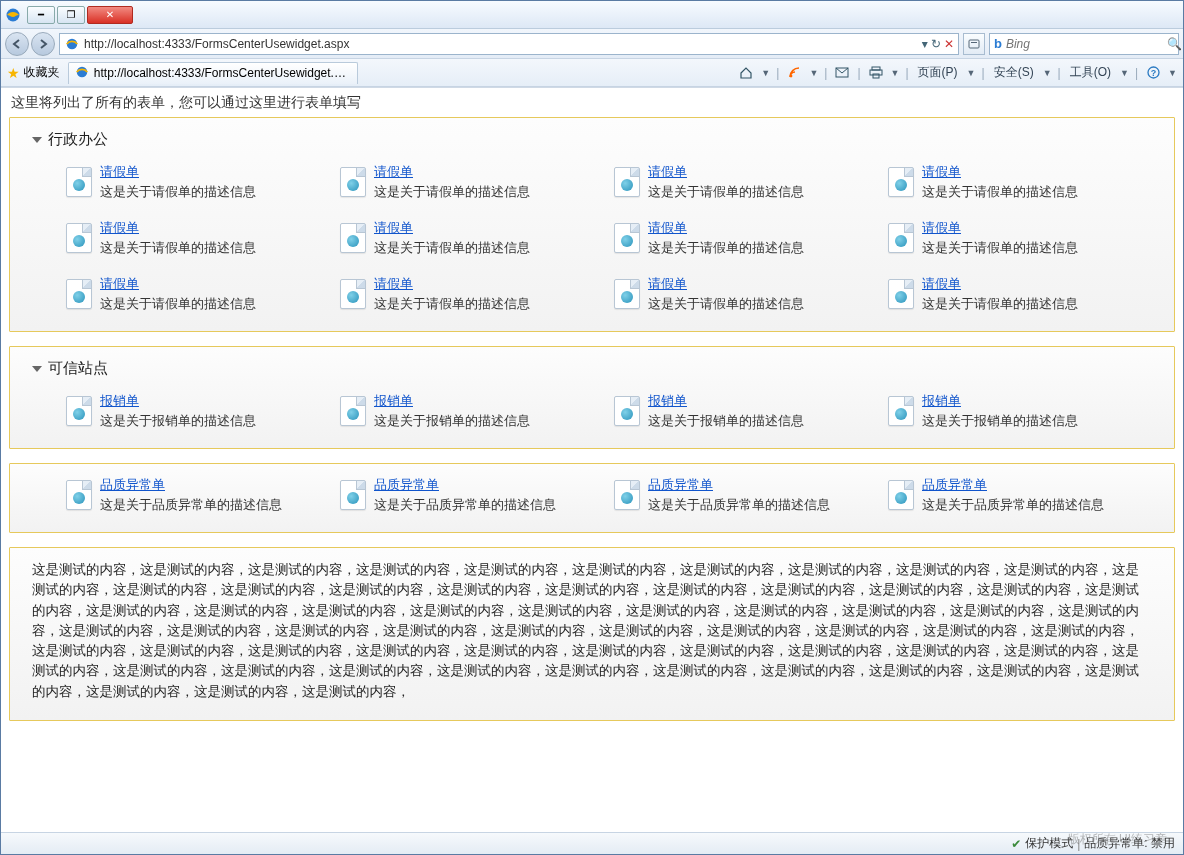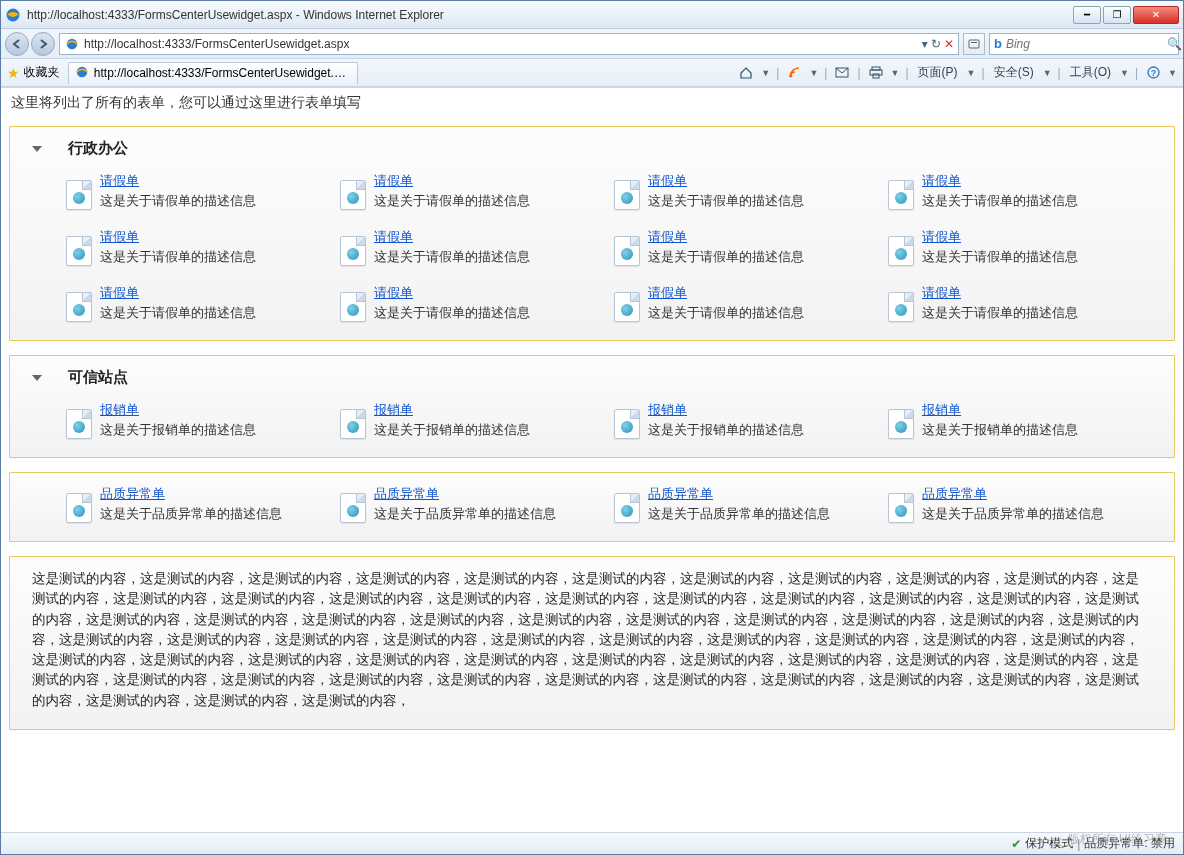--- a/index.html
+++ b/index.html
@@ -39,29 +39,29 @@
 .menu-text { cursor: pointer; padding: 0 3px; }
 .sep { color:#9ab; }
 
 
 .viewport { flex: 1; display: flex; background: #fff; border-top: 1px solid #cfd9e5; overflow: hidden; }
 .page { flex: 1; overflow-y: auto; padding: 6px 8px 8px 8px; }
 .page::-webkit-scrollbar { width: 17px; }
 .page::-webkit-scrollbar-track { background: #f0f0f0; border-left: 1px solid #d0d0d0; }
 .page::-webkit-scrollbar-thumb { background: linear-gradient(to right,#e0e6ee,#c7d3e1); border: 1px solid #a8b8ca; border-radius: 2px; }
 
-.intro { font-size: 14px; color: #333; margin-bottom: 14px; padding-left: 2px; }
+.intro { font-size: 14px; color: #333; margin-bottom: 5px; padding-left: 2px; }
 
 .panel { border: 1px solid #e6c95c; background: linear-gradient(#fdfdfd,#f2f2f2); margin-bottom: 14px; padding: 12px 22px 18px 22px; position: relative; border-radius: 1px; }
 .panel-head { display: flex; align-items: center; gap: 6px; margin-bottom: 14px; }
 .panel-toggle { width: 0; height: 0; border-left: 5px solid transparent; border-right: 5px solid transparent; border-top: 6px solid #666; cursor: pointer; }
-.panel-title { font-size: 15px; font-weight: bold; color: #222; margin-left: 20px; }
+.panel-title { font-size: 15px; font-weight: normal; color: #222; }
 
 .grid { display: grid; grid-template-columns: repeat(4, 1fr); gap: 18px 10px; padding-left: 34px; }
-.item { display: flex; align-items: flex-end; gap: 8px; }
+.item { display: flex; align-items: center; gap: 8px; }
 .doc-ico { width: 26px; height: 30px; background: #fff; border: 1px solid #b8c6d4; border-radius: 2px; position: relative; flex-shrink: 0; box-shadow: 0 1px 1px rgba(0,0,0,.08);}
 .doc-ico::before { content: ""; position: absolute; top: 0; right: 0; width: 8px; height: 8px; background: linear-gradient(135deg,#e6eef6 50%,#cddbe9 50%); border-left: 1px solid #b8c6d4; border-bottom: 1px solid #b8c6d4; }
 .doc-ico::after { content: ""; position: absolute; top: 11px; left: 6px; width: 12px; height: 12px; border-radius: 50%; background: radial-gradient(circle at 35% 35%, #7fd0e8, #2a93bb); }
 .item-text { display: flex; flex-direction: column; gap: 2px; }
 .item-text a { color: #1155cc; text-decoration: underline; font-size: 13px; cursor: pointer; }
 .item-text .desc { font-size: 13px; color: #333; }
 
 .async-body { font-size: 13.5px; color: #222; line-height: 1.5; }
 
 
@@ -78,21 +78,20 @@
 
 <div class="window">
 
   <div class="titlebar">
     <span class="ie-icon">
       <svg width="16" height="16" viewBox="0 0 16 16">
           <circle cx="8" cy="8" r="6.5" fill="#2b7cd3"></circle>
           <path d="M2 8c3-4 9-4 12 0-3 0-4 2-6 2S4 8 2 8z" fill="#f7b500"></path>
         </svg>
     </span>
-    <span class="title">http://localhost:4333/FormsCenterUsewidget.aspx - Windows Internet Explorer</span>
     <div class="win-btns">
       <div class="win-btn">━</div>
       <div class="win-btn">❐</div>
       <div class="win-btn close">✕</div>
     </div>
   </div>
 
   <div class="navbar">
     <div class="nav-arrows">
       <div class="nav-arrow">

